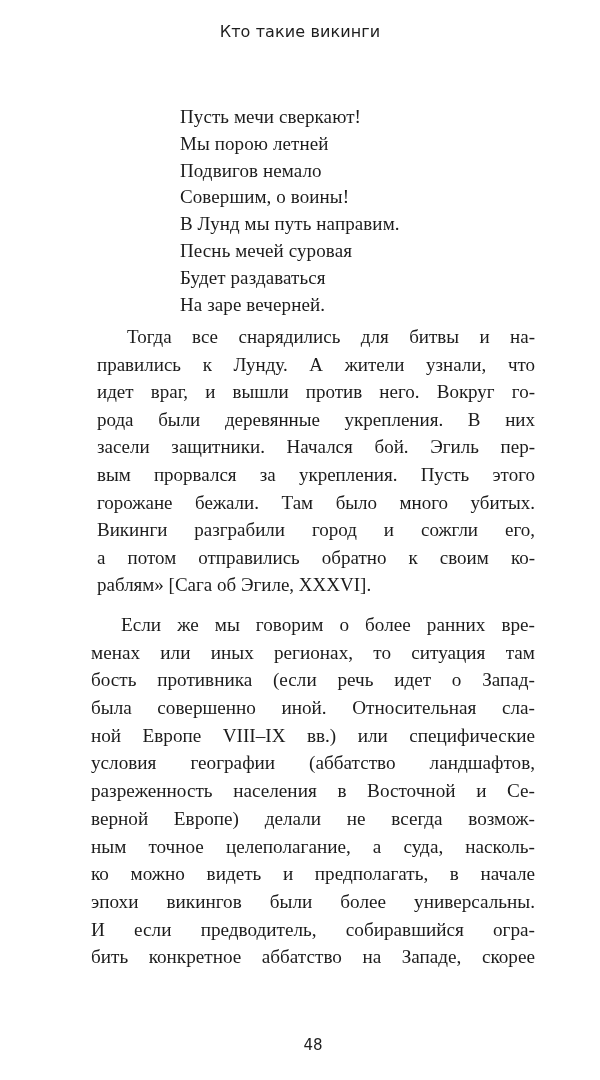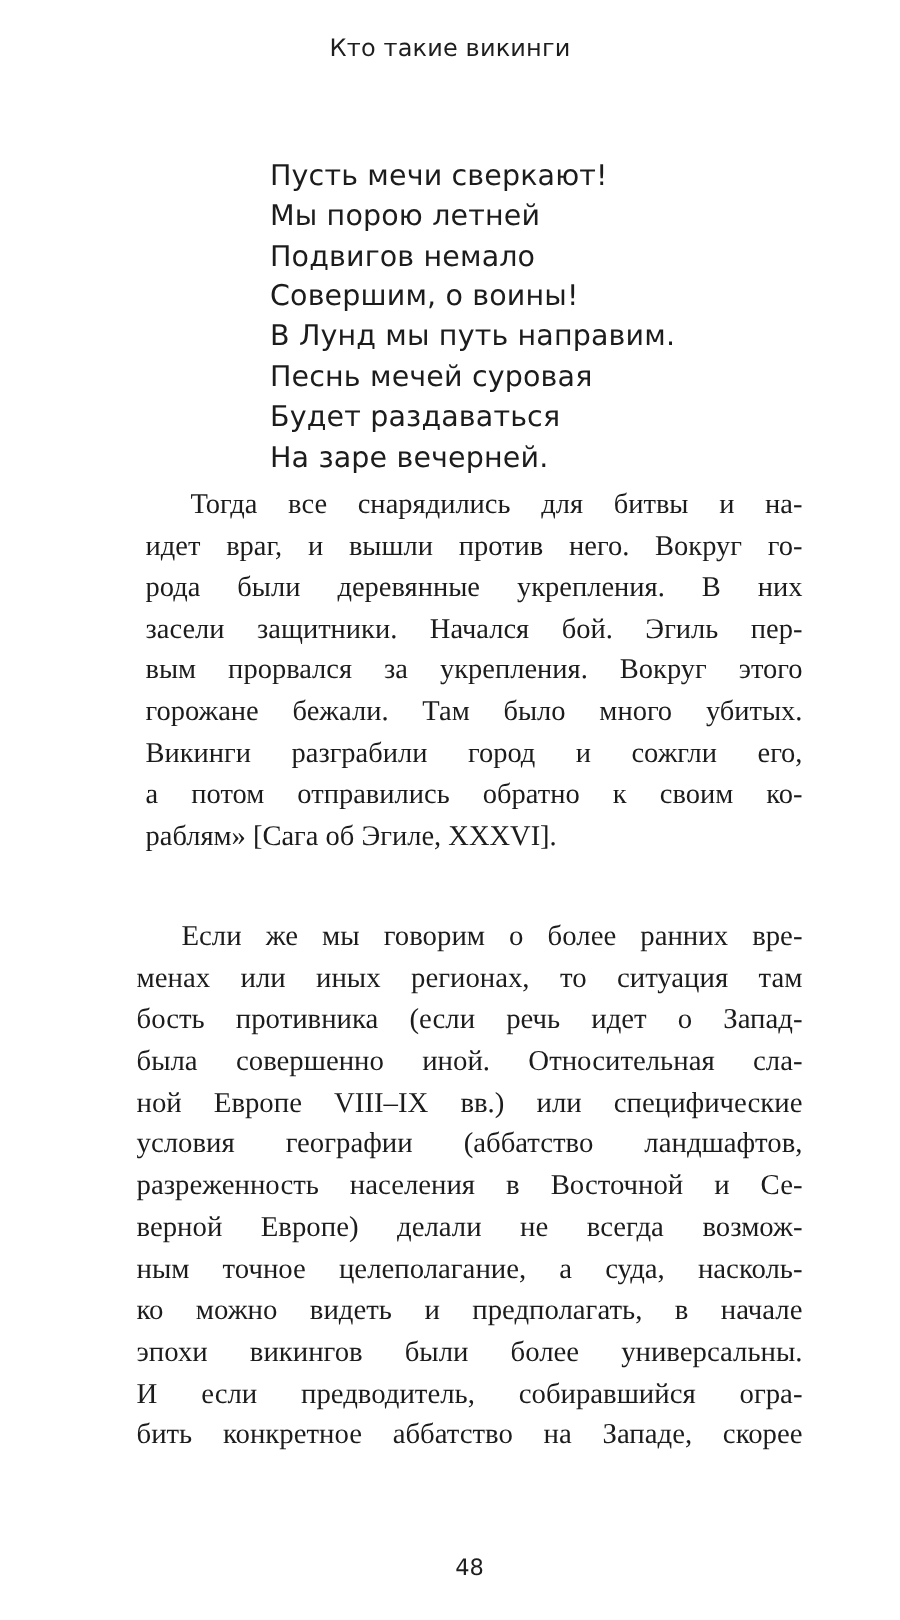--- a/index.html
+++ b/index.html
@@ -7,20 +7,21 @@
       width: 600px; height: 1080px; background: #ffffff; position: relative; overflow: hidden;
       font-family: "DejaVu Sans", sans-serif; color: #1c1c1c;
     }
     .running-head {
       position: absolute; top: 22px; left: 0; width: 600px; text-align: center;
       font-size: 16px; color: #1e1e1e; letter-spacing: 0.1px;
     }
     .poem {
       position: absolute; left: 180px; top: 104px; font-size: 19px; line-height: 26.8px;
       letter-spacing: 0.1px;
+      font-family: Liberation Serif, serif;
     }
     .poem div { white-space: nowrap; }
     .block {
       position: absolute; font-size: 19px; line-height: 27.6px; font-family: Liberation Serif, serif;
     }
     .line {
       display: block; text-align: justify; text-align-last: justify; white-space: nowrap;
       height: 27.6px; overflow: visible;
     }
     .line.last { text-align-last: left; }
@@ -43,24 +44,25 @@
   <div>Подвигов немало</div>
   <div>Совершим, о воины!</div>
   <div>В Лунд мы путь направим.</div>
   <div>Песнь мечей суровая</div>
   <div>Будет раздаваться</div>
   <div>На заре вечерней.</div>
 </div>
 
 <div class="block quote-block">
   <span class="line indent">Тогда все снарядились для битвы и на-</span>
+  <span class="line">правились к Лунду. А жители узнали, что</span>
   <span class="line">идет враг, и вышли против него. Вокруг го-</span>
   <span class="line">рода были деревянные укрепления. В них</span>
   <span class="line">засели защитники. Начался бой. Эгиль пер-</span>
-  <span class="line">вым прорвался за укрепления. Вокруг этого</span>
+  <span class="line">вым прорвался за укрепления. Пусть этого</span>
   <span class="line">горожане бежали. Там было много убитых.</span>
   <span class="line">Викинги разграбили город и сожгли его,</span>
   <span class="line">а потом отправились обратно к своим ко-</span>
   <span class="line last">раблям» [Сага об Эгиле, XXXVI].</span>
 </div>
 
 <div class="block para-block">
   <span class="line indent">Если же мы говорим о более ранних вре-</span>
   <span class="line">менах или иных регионах, то ситуация там</span>
   <span class="line">бость противника (если речь идет о Запад-</span>

